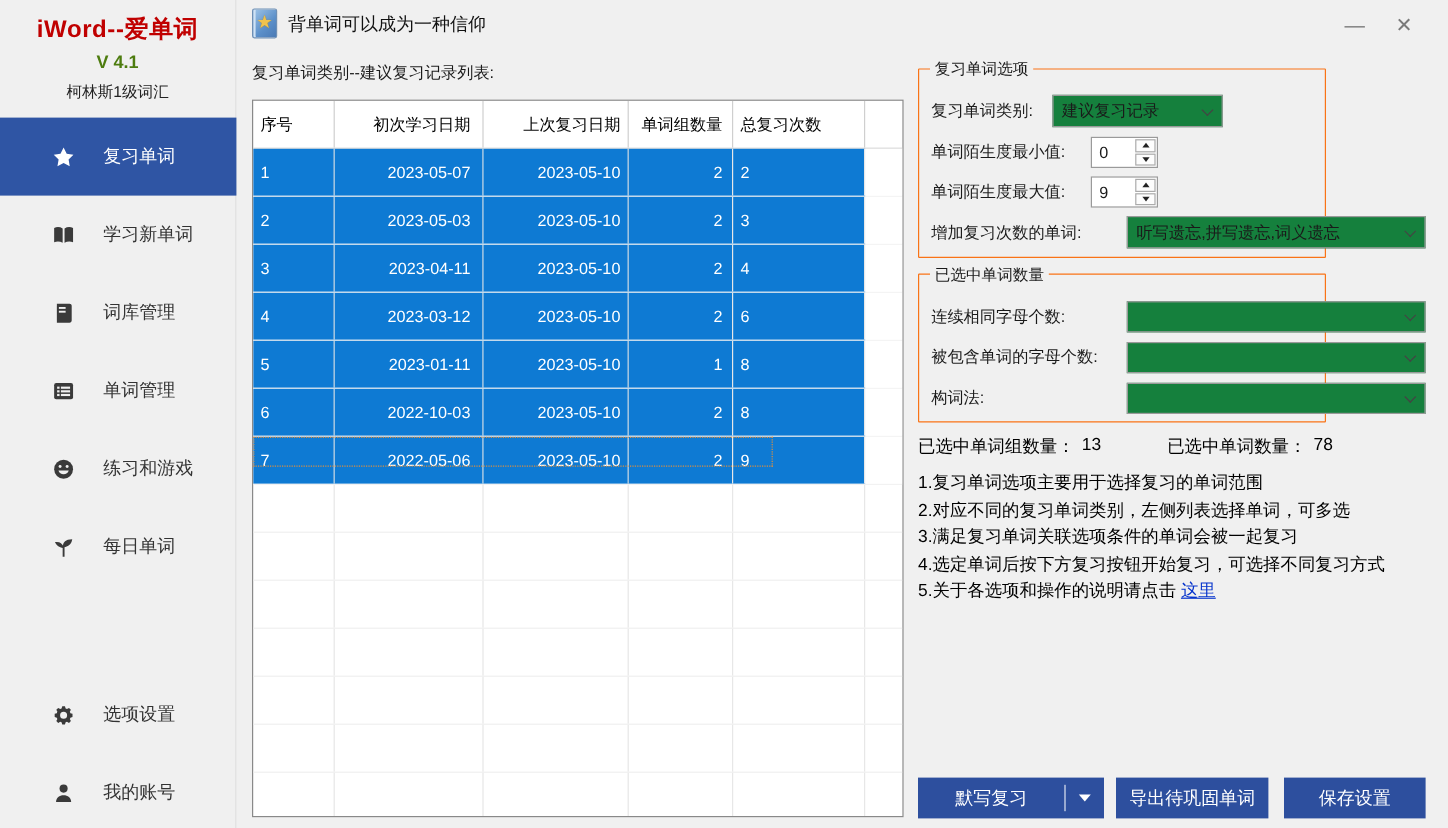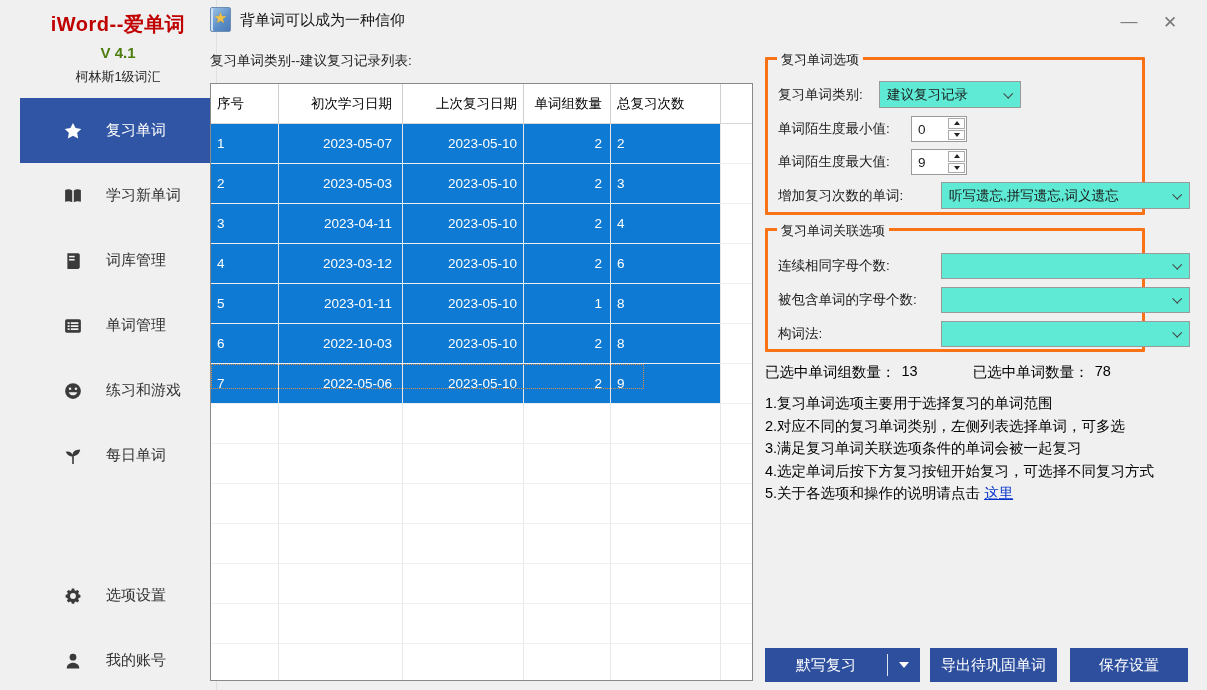--- a/index.html
+++ b/index.html
@@ -4,21 +4,21 @@
 <style>
   * { margin:0; padding:0; box-sizing:border-box; }
   html,body { width:1207px; height:690px; }
   body {
     font-family:"Liberation Sans","DejaVu Sans",sans-serif;
     background:#f0f0f0; color:#1a1a1a; overflow:hidden; position:relative;
   }
 
   
   .sidebar { position:absolute; left:0; top:0; width:197px; height:690px;
-    background:#f0f0f0; border-right:1px solid #e0e0e0;margin-left:20px; }
+    background:#f0f0f0; border-right:1px solid #e0e0e0; }
   .app-head { text-align:center; padding-top:11px; }
   .app-title { color:#c00000; font-weight:bold; font-size:20px; letter-spacing:.5px; }
   .app-version { color:#4d7c0f; font-weight:bold; font-size:15px; margin-top:6px; }
   .app-subtitle { color:#222; font-size:13px; margin-top:7px; }
   .nav-main { position:absolute; top:98px; left:0; width:197px; }
   .nav-footer { position:absolute; top:563px; left:0; width:197px; }
   .nav-item { height:65px; display:flex; align-items:center; cursor:default; color:#333; }
   .nav-item .nav-icon { width:18px; height:18px; margin-left:44px; flex:0 0 18px; color:#3a3a3a; }
   .nav-item .nav-icon svg { width:18px; height:18px; display:block; }
   .nav-item .nav-label { margin-left:24px; font-size:15px; }
@@ -53,28 +53,28 @@
   .gc.c3 { width:87px;  justify-content:flex-end; padding-right:8px; }
   .gc.c4 { width:110px; padding-left:6px; }
   .gc.c5 { flex:1; border-right:none; }
   .grid-row.sel .gc { background:#0e7ad3; color:#fff; }
   .grid-row.sel .gc.c5 { background:#fff; }
   .grid-row.focused::after { content:""; position:absolute; left:0; top:0;
     width:431px; height:23px; border:1px dotted #dd8f3f; pointer-events:none; }
 
   
   .panel { position:absolute; left:765px; top:0; width:424px; height:690px; }
-  .gbox { position:absolute; left:0; width:380px; border:3px solid #f97316; border-radius:1px; }
+  .gbox { position:absolute; left:0; width:340px; border:1px solid #f97316; border-radius:1px; }
   .gbox1 { top:57px; height:158px; }
   .gbox2 { top:228px; height:124px; }
   .gbox-title { position:absolute; top:-9px; left:9px; background:#f0f0f0;
     padding:0 4px; font-size:13px; color:#1a1a1a; }
   .frow { position:absolute; left:10px; right:2px; display:flex; align-items:center; }
   .flabel { font-size:13.5px; color:#1a1a1a; white-space:nowrap; }
-  .combo { height:27px; background:#5eead4; border:1px solid #9a9a9a; position:relative;
+  .combo { height:27px; background:#15803d; border:1px solid #9a9a9a; position:relative;
     display:flex; align-items:center; padding:0 24px 0 7px; font-size:13.5px; cursor:default; }
   .combo .chev { position:absolute; right:9px; top:9px; width:7px; height:7px;
     border-right:1.6px solid #444; border-bottom:1.6px solid #444; transform:rotate(45deg) translateY(-1px); }
   .combo-cat { position:absolute; left:111px; width:142px; }
   .combo-wide { position:absolute; left:173px; width:249px; }
   .spin { position:absolute; left:143px; width:56px; height:26px; background:#fff;
     border:1px solid #9a9a9a; display:flex; }
   .spin-val { flex:1; font-size:13.5px; display:flex; align-items:center; padding-left:6px; }
   .spin-btns { width:19px; display:flex; flex-direction:column; padding:1px; gap:1px; }
   .spin-btn { flex:1; border:1px solid #ababab; background:#fdfdfd; display:flex;
@@ -455,21 +455,21 @@
     <div class="frow" style="top:122px; height:27px;">
       <span class="flabel">增加复习次数的单词:</span>
     </div>
     <div class="combo combo-wide" style="top:122px;">
       <span>听写遗忘,拼写遗忘,词义遗忘</span>
       <span class="chev"></span>
     </div>
   </div>
 
   <div class="gbox gbox2">
-    <div class="gbox-title">复习单词关联选项</div>
+    <div class="gbox-title">已选中单词数量</div>
     <div id="related-rows">
         <div class="frow" style="top: 22px; height: 26px;">
           <span class="flabel">连续相同字母个数:</span>
         </div>
         <div class="combo combo-wide" style="top: 22px; height: 26px;">
           <span></span>
           <span class="chev" style="top: 8px;"></span>
         </div>
         <div class="frow" style="top: 56px; height: 26px;">
           <span class="flabel">被包含单词的字母个数:</span>

